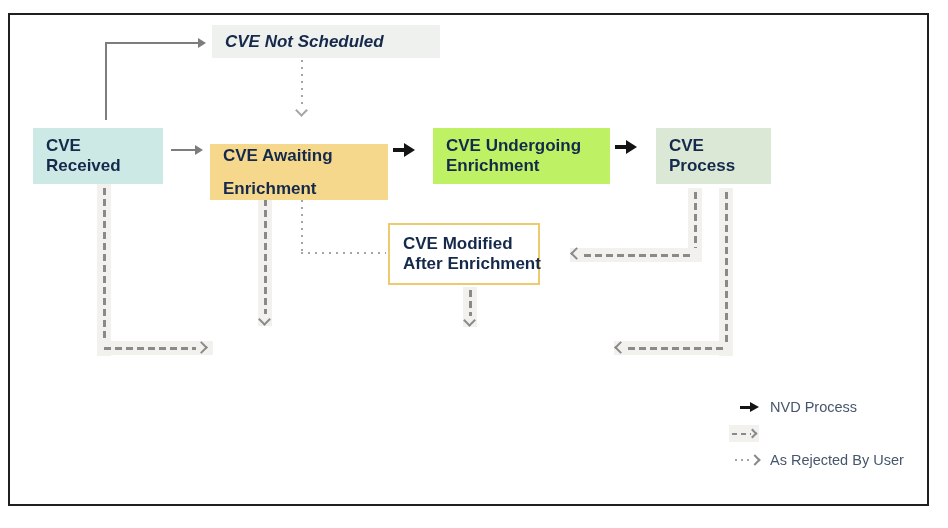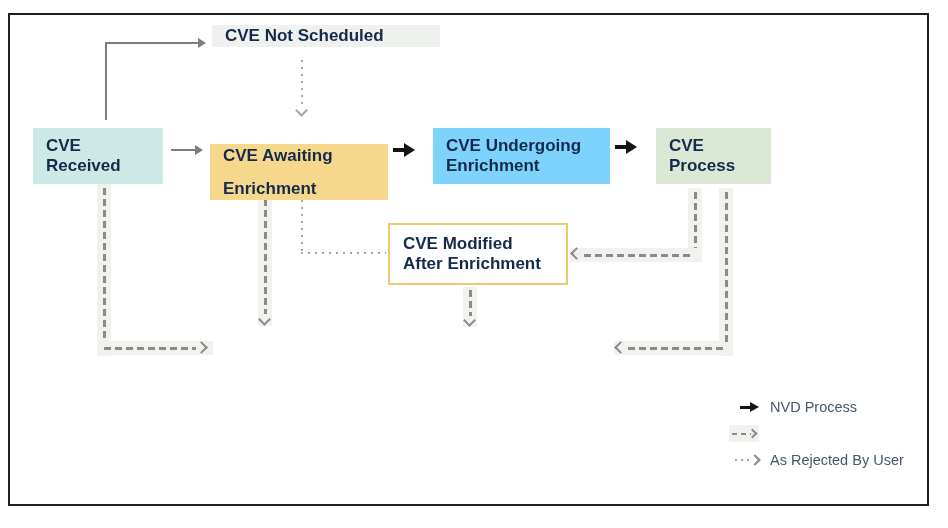--- a/index.html
+++ b/index.html
@@ -10,26 +10,26 @@
   .frame{position:absolute;left:8px;top:13px;width:917px;height:489px;border:2px solid #1f1f1f;}
 
   
   .node{
     position:absolute;box-sizing:border-box;
     display:flex;flex-direction:column;justify-content:center;
     padding-left:13px;padding-right:4px;
     font-weight:bold;font-size:17px;line-height:20px;color:#15294b;
   }
   .node .nl{display:block;white-space:nowrap;}
-  .n-notscheduled{left:212px;top:25px;width:228px;height:22px;}
+  .n-notscheduled{left:212px;top:25px;width:228px;height:33px;font-style:italic;}
   .n-received{left:33px;top:128px;width:130px;height:56px;}
   .n-awaiting{left:210px;top:144px;width:178px;height:56px;gap:13px;}
   .n-undergoing{left:433px;top:128px;width:177px;height:56px;}
   .n-enriched{left:656px;top:128px;width:115px;height:56px;}
-  .n-modified{left:388px;top:223px;width:180px;height:62px;border:2px solid;}
+  .n-modified{left:388px;top:223px;width:152px;height:62px;border:2px solid;}
   .n-rejected{left:219px;top:333px;width:390px;height:31px;border:2px solid;}
 
   
   .vsolid{position:absolute;width:2px;background:#7d7d7d;}
   .hsolid{position:absolute;height:2px;background:#7d7d7d;}
   .vdash{position:absolute;width:2.5px;background:repeating-linear-gradient(180deg,#8a8a8a 0 7px,transparent 7px 11px);}
   .hdash{position:absolute;height:2.5px;background:repeating-linear-gradient(90deg,#8a8a8a 0 7px,transparent 7px 11px);}
   .vdot{position:absolute;width:2px;background:repeating-linear-gradient(180deg,#a5a5a5 0 2px,transparent 2px 7px);}
   .hdot{position:absolute;height:2px;background:repeating-linear-gradient(90deg,#a5a5a5 0 2px,transparent 2px 7px);}
   .vtrack,.htrack{position:absolute;background:#f2f1ee;}
@@ -123,21 +123,21 @@
   <div class="node n-received" style="background-color: rgb(205, 233, 229);">
     <span class="nl">CVE</span>
     <span class="nl">Received</span>
   </div>
 
   <div class="node n-awaiting" style="background-color: rgb(245, 216, 140);">
     <span class="nl">CVE Awaiting</span>
     <span class="nl">Enrichment</span>
   </div>
 
-  <div class="node n-undergoing" style="background-color: #7dd3fc;">
+  <div class="node n-undergoing" style="background-color: #bef264;">
     <span class="nl">CVE Undergoing</span>
     <span class="nl">Enrichment</span>
   </div>
 
   <div class="node n-enriched" style="background-color: rgb(218, 232, 213);">
     <span class="nl">CVE</span>
     <span class="nl">Process</span>
   </div>
 
   <div class="node n-modified" style="background-color: rgb(255, 255, 255); border-color: rgb(237, 202, 110);">

